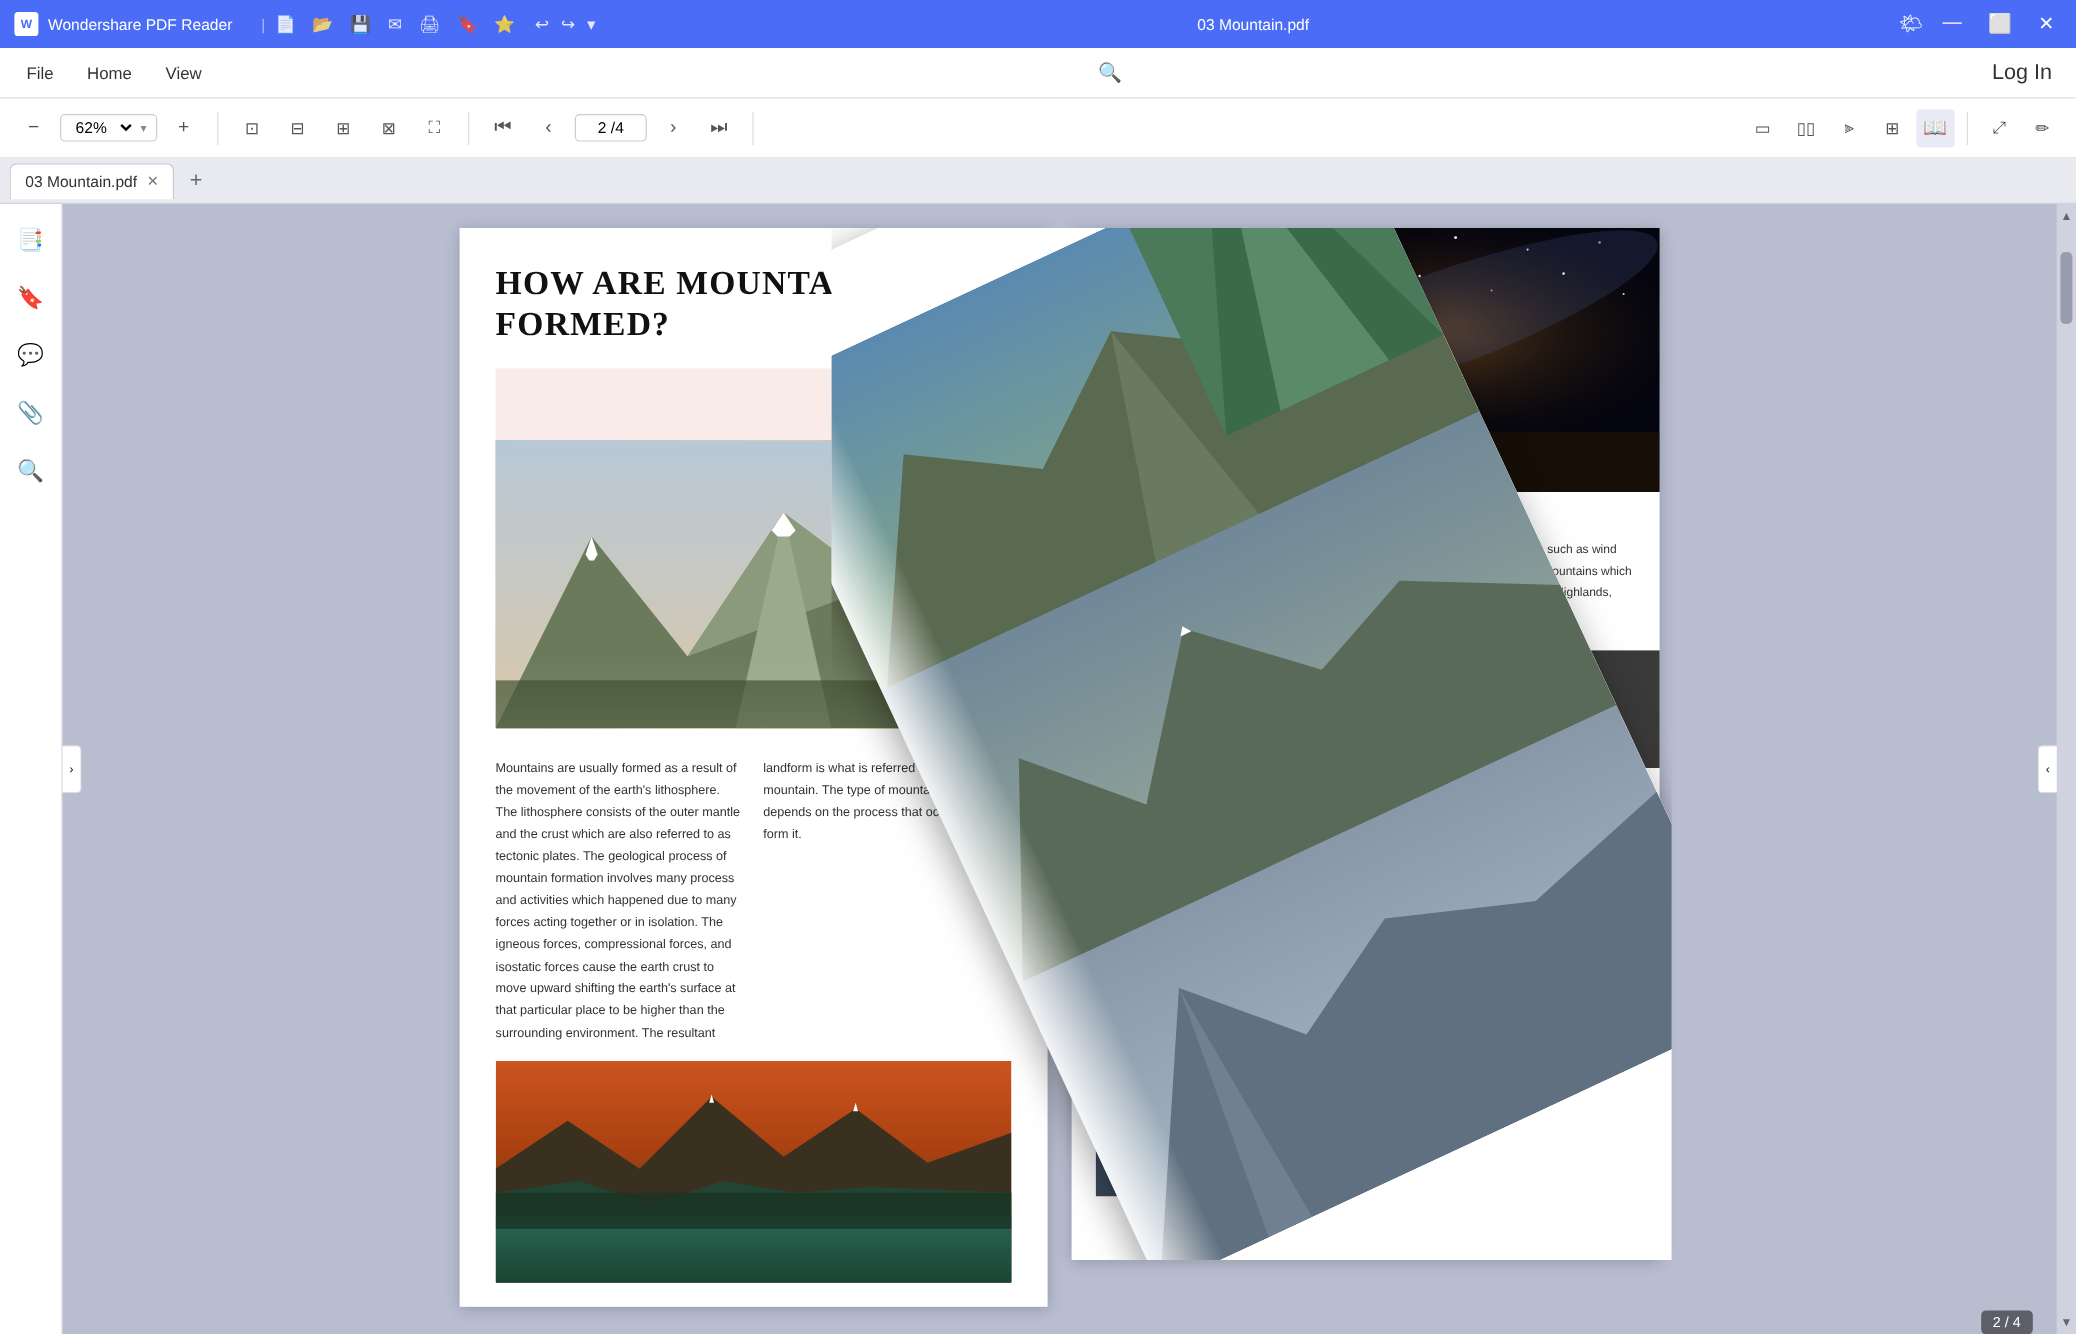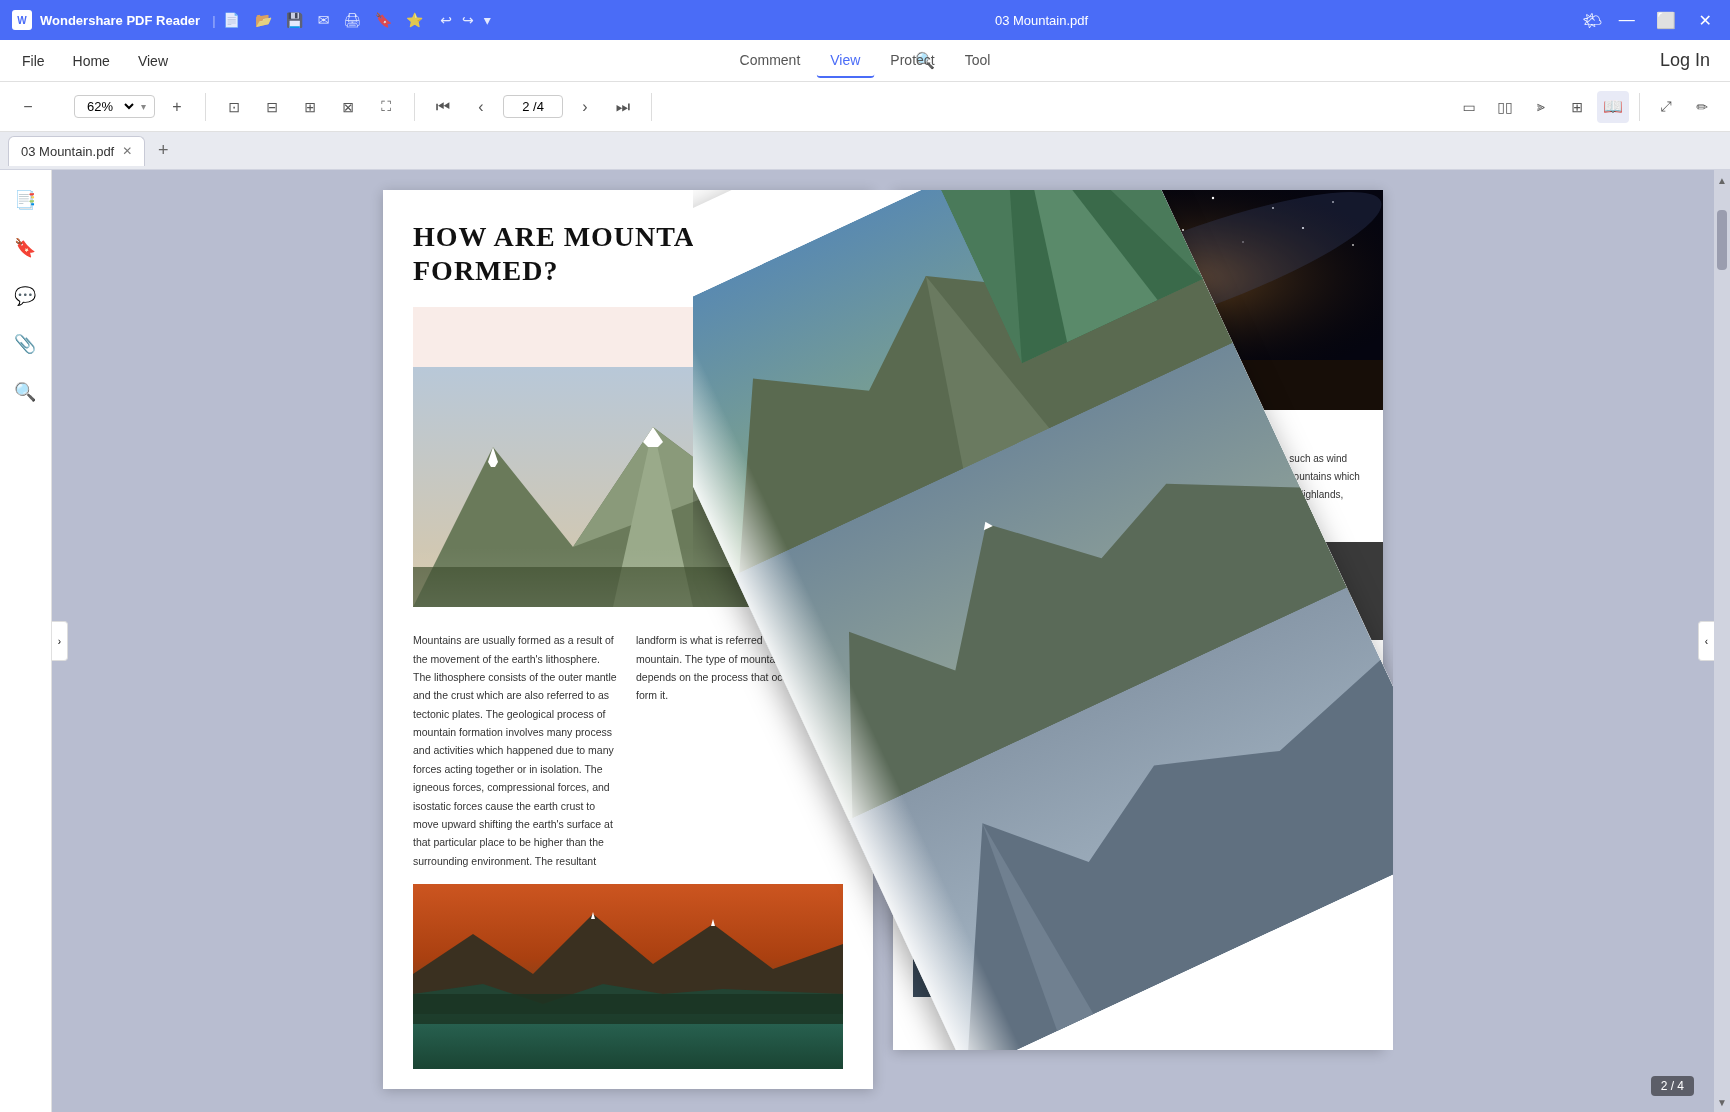--- a/index.html
+++ b/index.html
@@ -9,21 +9,21 @@
     #titlebar {
       height: 40px;
       background: #4a6cf7;
       display: flex;
       align-items: center;
       padding: 0 12px;
       color: white;
       font-size: 13px;
     }
     #titlebar .app-icon { width: 20px; height: 20px; background: white; border-radius: 3px; margin-right: 8px; display: flex; align-items: center; justify-content: center; }
-    #titlebar .app-name { font-weight: 700; margin-right: 4px; }
+    #titlebar .app-name { font-weight: 400; margin-right: 16px; }
     #titlebar .sep { color: rgba(255,255,255,0.5); margin: 0 8px; }
     #titlebar .file-icons { display: flex; gap: 14px; margin-right: 16px; }
     #titlebar .file-icon { color: rgba(255,255,255,0.85); font-size: 14px; cursor: pointer; }
     #titlebar .doc-title { flex: 1; text-align: center; font-weight: 500; }
     #titlebar .win-controls { display: flex; gap: 10px; }
     #titlebar .win-btn { color: white; font-size: 16px; cursor: pointer; padding: 0 6px; }
     #titlebar .undo-redo { display: flex; gap: 10px; margin-right: 10px; }
 
     
     #menubar {
@@ -48,21 +48,21 @@
       background: white;
       display: flex;
       align-items: center;
       padding: 0 12px;
       gap: 6px;
       border-bottom: 1px solid #e0e0e0;
     }
     .toolbar-sep { width: 1px; height: 28px; background: #ddd; margin: 0 6px; }
     .toolbar-btn { width: 32px; height: 32px; display: flex; align-items: center; justify-content: center; border: none; background: transparent; cursor: pointer; border-radius: 4px; font-size: 16px; color: #555; }
     .toolbar-btn.active { background: #e8eaf6; }
-    .zoom-control { display: flex; align-items: center; gap: 4px; border: 1px solid #ccc; border-radius: 4px; padding: 2px 8px; font-size: 13px; margin-left: 24px; }
+    .zoom-control { display: flex; align-items: center; gap: 4px; border: 1px solid #ccc; border-radius: 4px; padding: 2px 8px; font-size: 13px; }
     .zoom-select { border: none; background: transparent; font-size: 13px; outline: none; cursor: pointer; }
     .page-input { width: 50px; text-align: center; border: 1px solid #ccc; border-radius: 4px; padding: 3px 6px; font-size: 13px; }
 
     
     #tabsbar {
       height: 38px;
       background: #e8eaf0;
       display: flex;
       align-items: center;
       padding: 0 8px;
@@ -162,21 +162,21 @@
       display: flex;
       flex-direction: column;
     }
     .scroll-arrow { height: 20px; display: flex; align-items: center; justify-content: center; font-size: 10px; color: #666; cursor: pointer; }
     .scroll-track { flex: 1; position: relative; }
     .scroll-thumb { width: 10px; margin: 0 3px; height: 60px; background: #9a9daf; border-radius: 4px; position: absolute; top: 20px; }
 
     
     .page-badge {
       position: absolute;
-      bottom: 16px;
+      bottom: 0;
       right: 20px;
       background: rgba(0,0,0,0.5);
       color: white;
       font-size: 12px;
       padding: 3px 10px;
       border-radius: 4px;
     }
 
     
     .left-collapse { position: absolute; left: 52px; top: 50%; transform: translateY(-50%); width: 16px; height: 40px; background: white; border: 1px solid #ddd; border-left: none; border-radius: 0 4px 4px 0; display: flex; align-items: center; justify-content: center; cursor: pointer; font-size: 10px; z-index: 5; }
@@ -215,26 +215,20 @@
     <span class="win-btn">⬜</span>
     <span class="win-btn">✕</span>
   </div>
 </div>
 
 <div id="menubar" style="position:relative;">
   <div class="menu-items">
     <span class="menu-item">File</span>
     <span class="menu-item">Home</span>
     <span class="menu-item">View</span>
-  </div>
-  <div class="menu-tabs">
-    <span class="menu-tab">Comment</span>
-    <span class="menu-tab active">View</span>
-    <span class="menu-tab">Protect</span>
-    <span class="menu-tab">Tool</span>
   </div>
   <span class="search-icon-wrap">🔍</span>
   <span class="login-btn">Log In</span>
 </div>
 
 <div id="toolbar">
   <button class="toolbar-btn">−</button>
   <div class="zoom-control">
     <select class="zoom-select">
       <option>62%</option>

